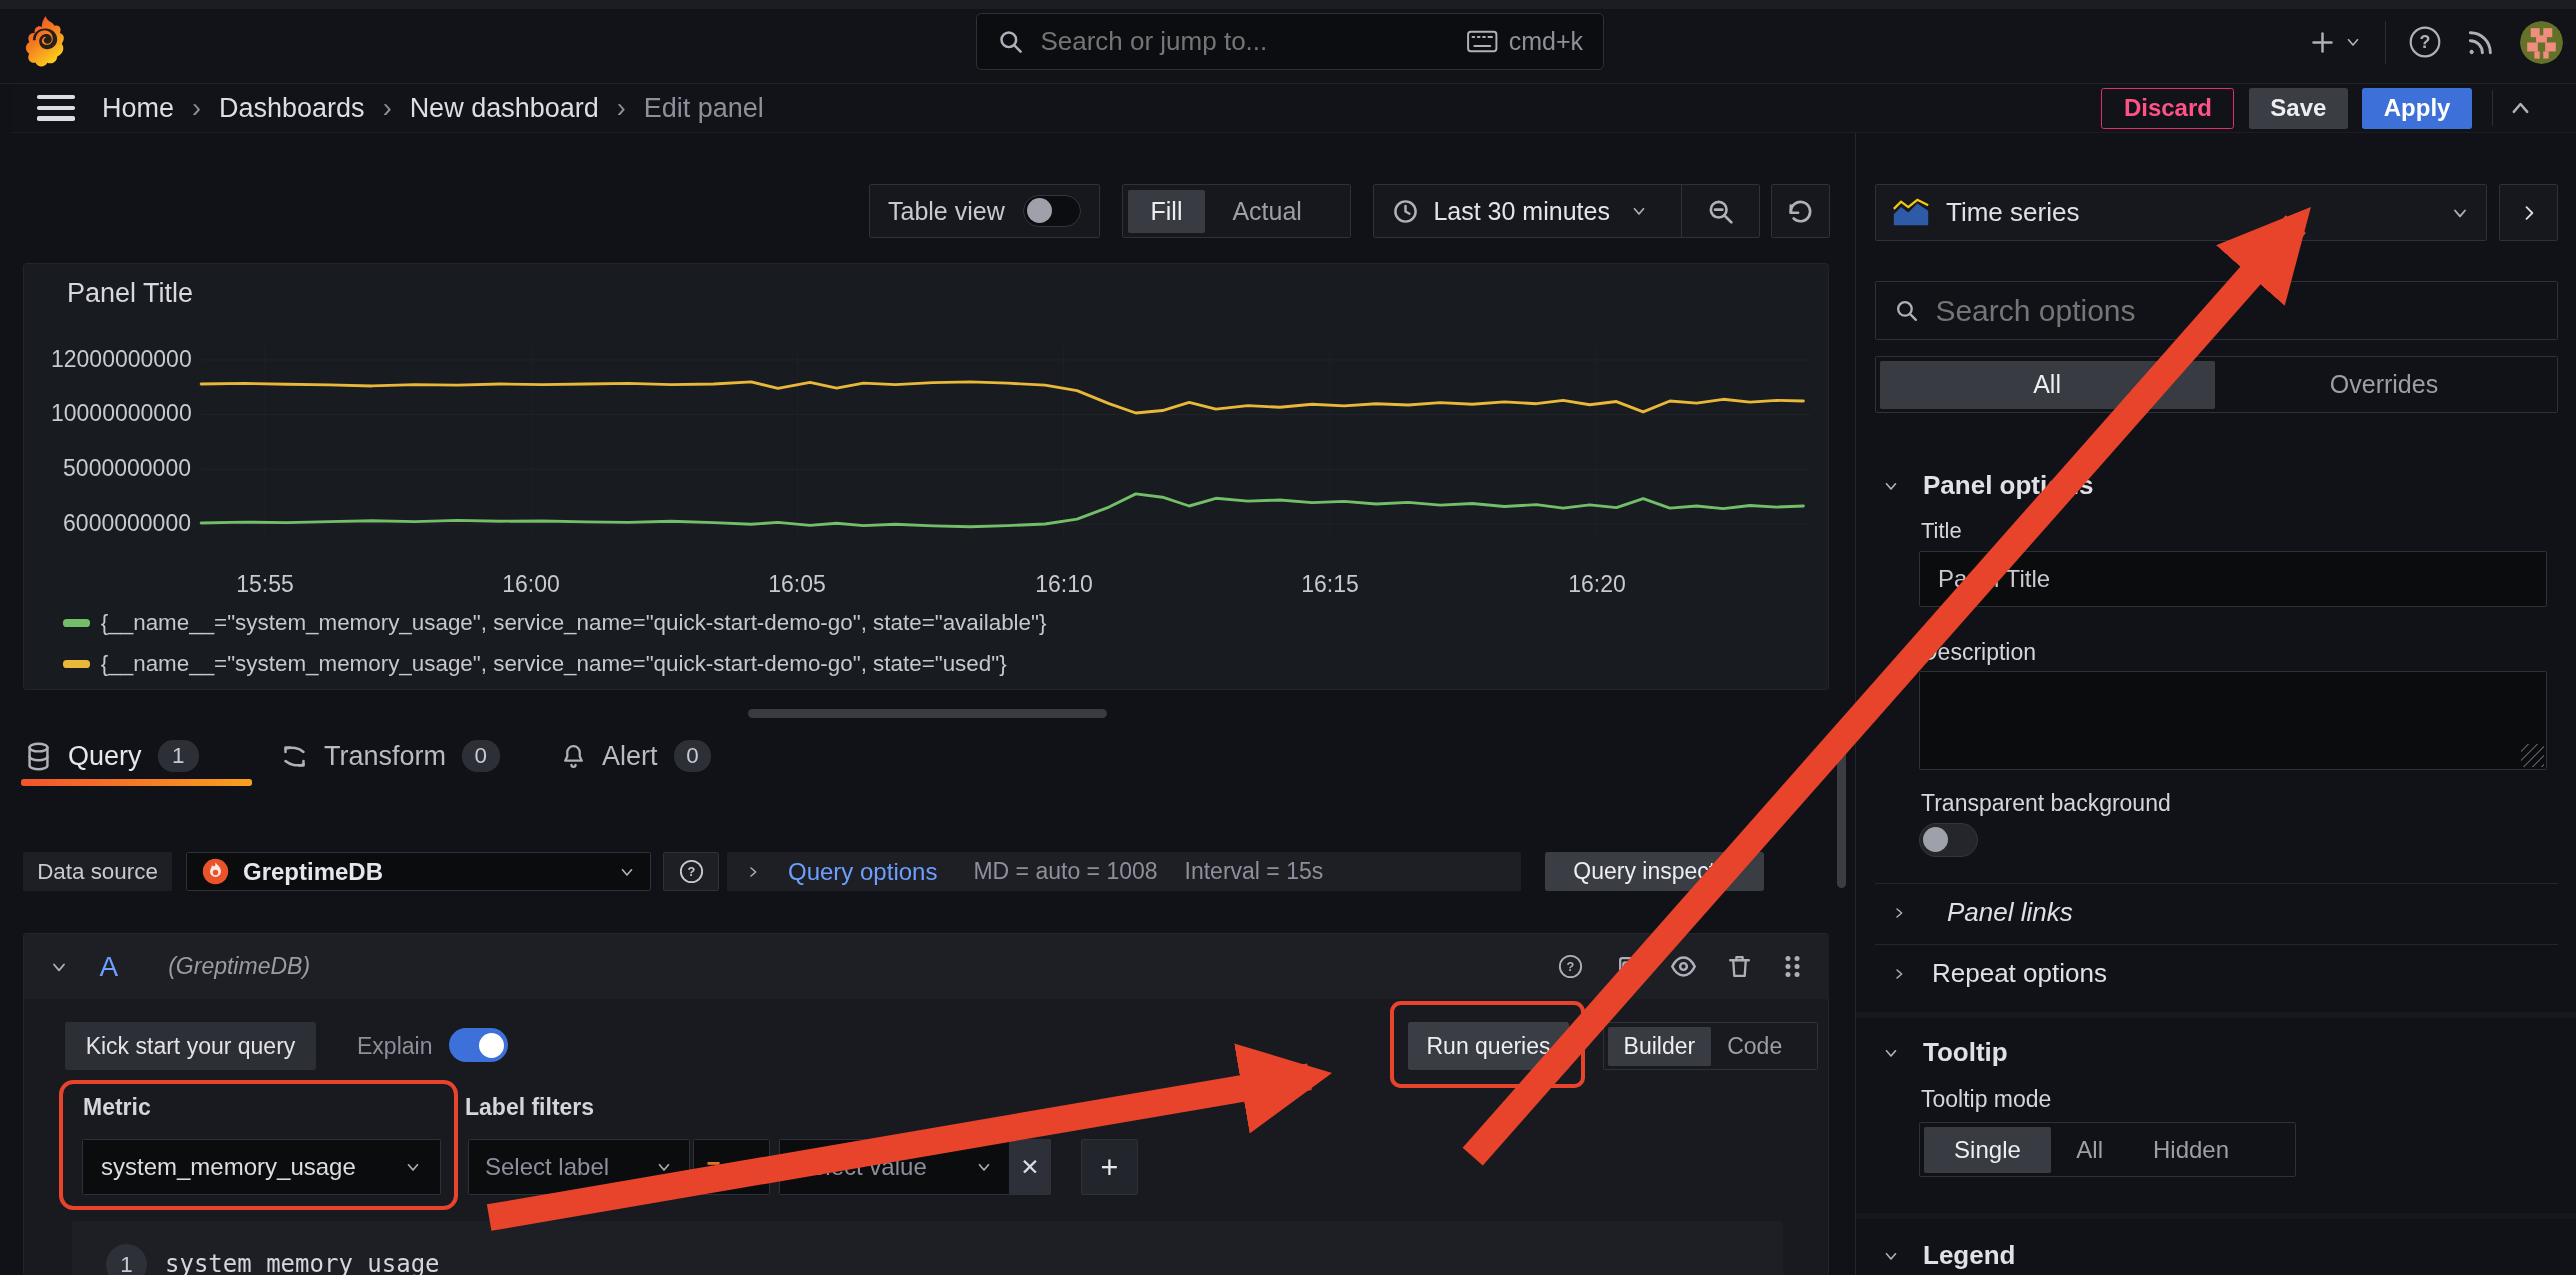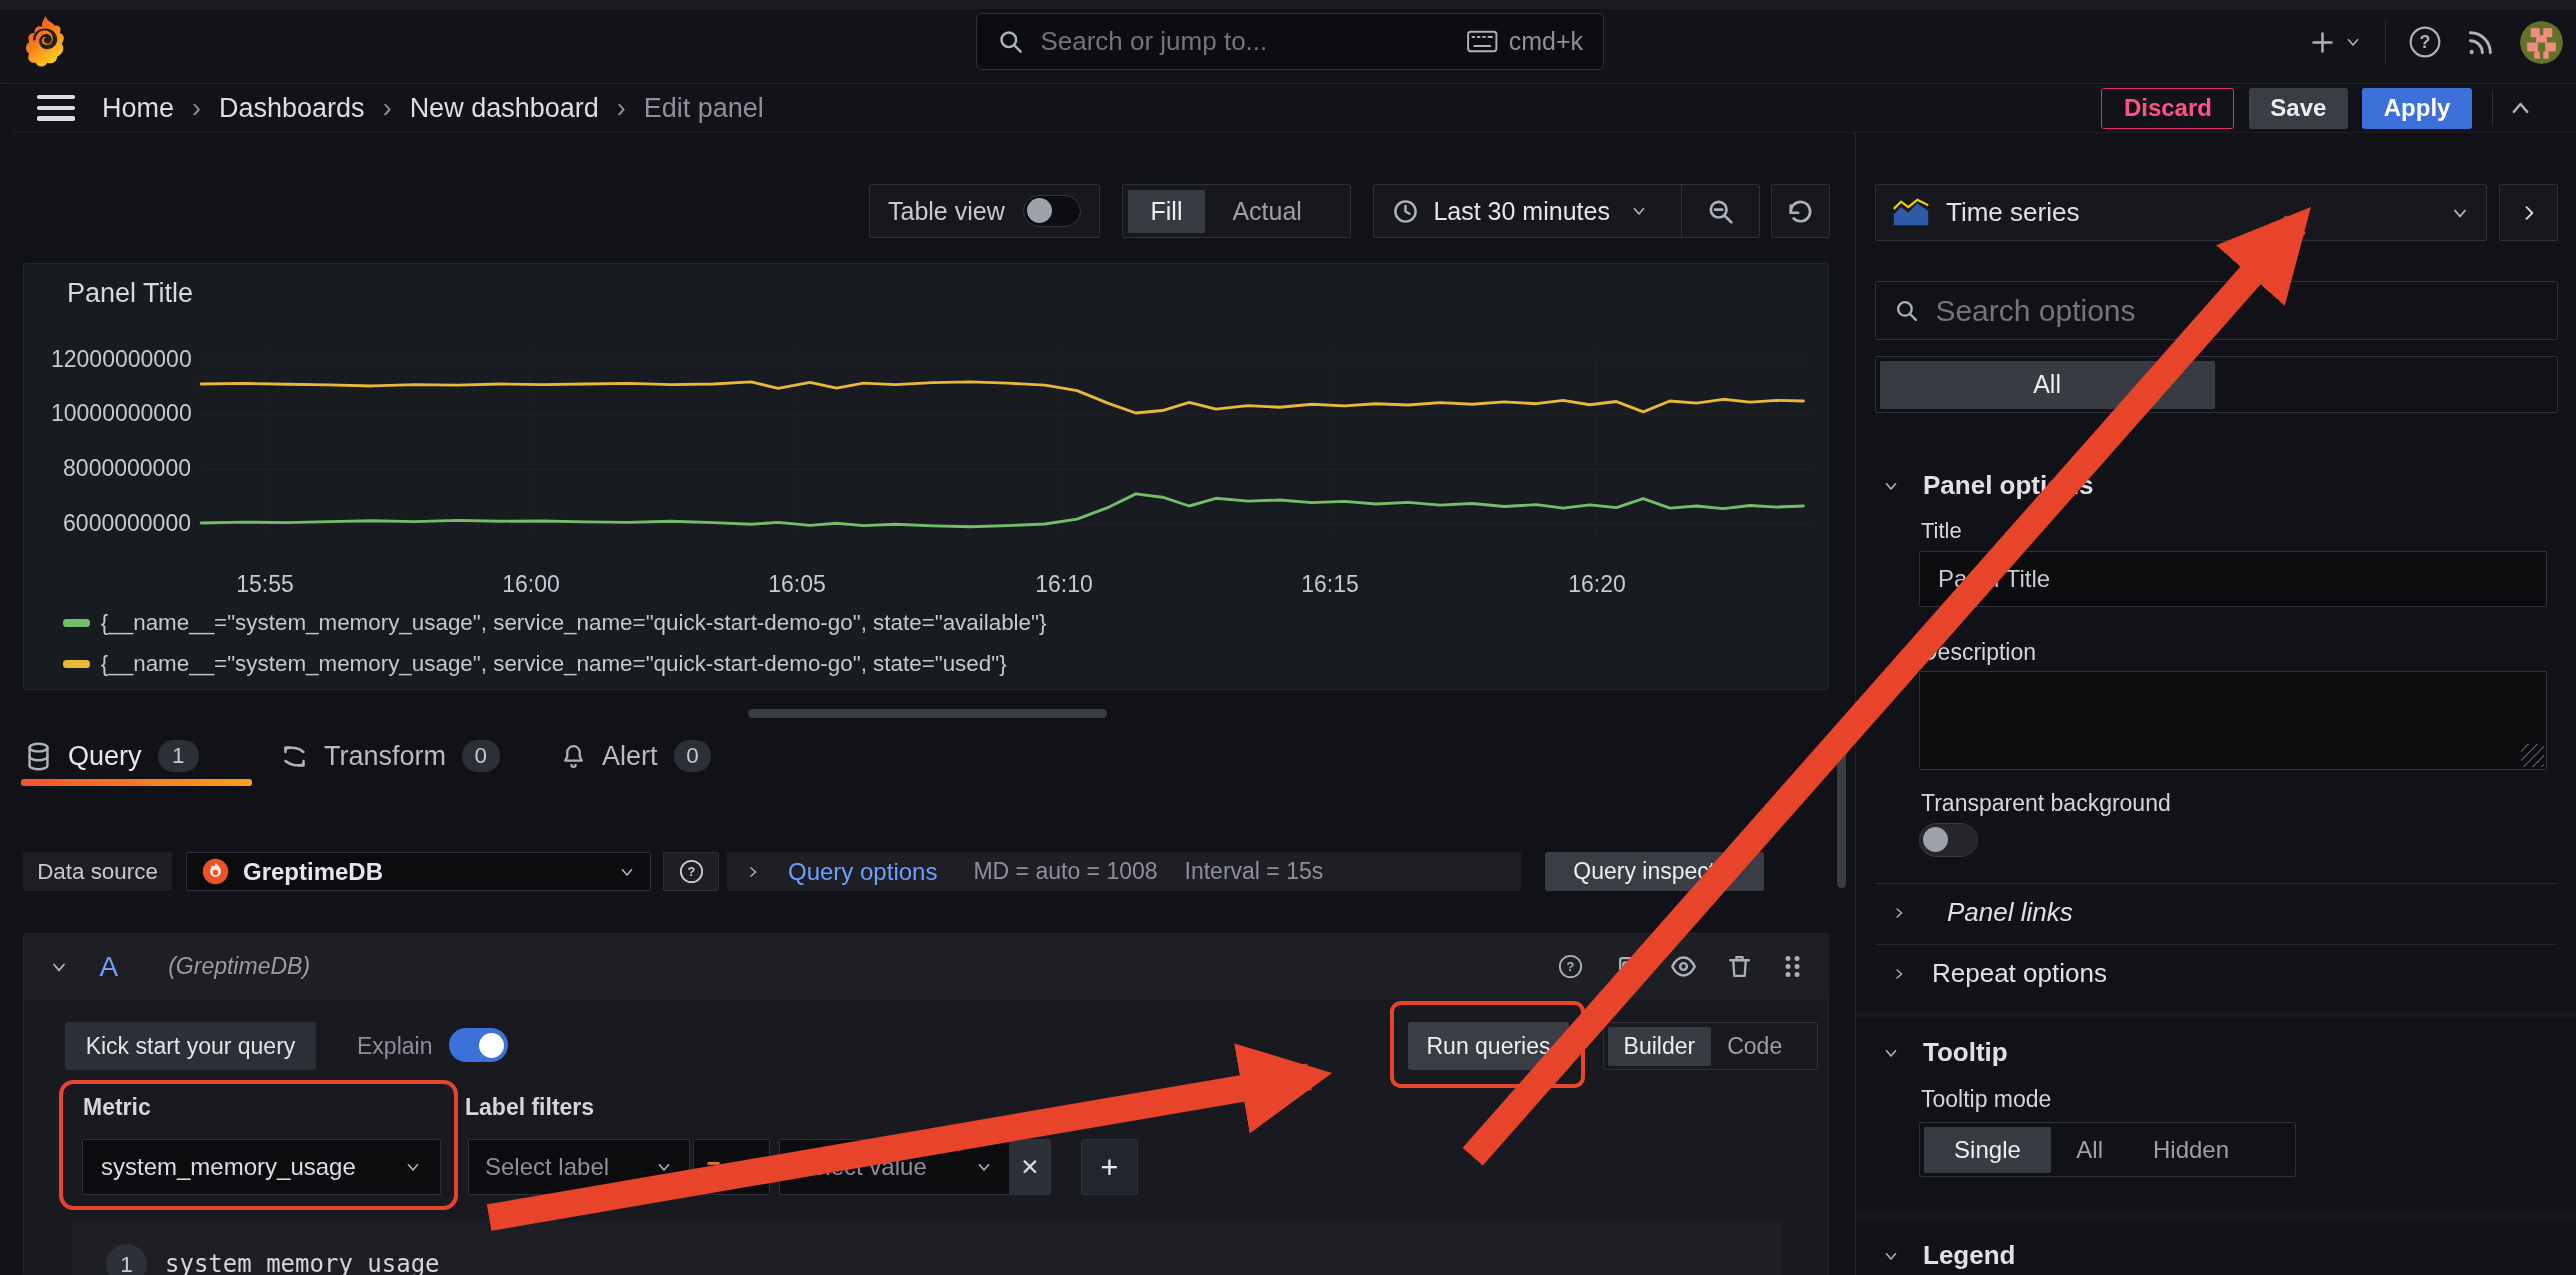--- a/index.html
+++ b/index.html
@@ -198,21 +198,21 @@
       <line x1="1159" y1="92" x2="1159" y2="305"></line>
       <line x1="1456" y1="92" x2="1456" y2="305"></line>
       <line x1="1753" y1="92" x2="1753" y2="305"></line>
     </g>
   <path d="M197.0,288.8 L244.7,287.9 L292.3,288.5 L340.0,287.3 L387.6,286.3 L435.3,287.3 L482.9,286.0 L530.6,286.9 L578.2,286.6 L625.9,287.6 L673.5,288.2 L721.2,286.9 L768.8,288.5 L810.5,290.3 L840.3,288.2 L876.1,291.5 L905.8,289.1 L935.6,291.8 L971.4,290.3 L1013.1,292.1 L1054.8,293.1 L1096.5,291.8 L1138.2,290.0 L1173.9,284.5 L1209.6,271.1 L1239.4,256.4 L1269.2,260.1 L1299.0,269.9 L1328.8,261.3 L1364.5,264.4 L1400.2,263.2 L1436.0,266.2 L1471.7,264.7 L1507.5,267.7 L1543.2,265.9 L1578.9,269.0 L1614.7,267.1 L1650.4,270.5 L1686.2,268.3 L1716.0,272.3 L1745.7,268.6 L1775.5,271.7 L1805.3,261.6 L1835.1,272.3 L1864.9,269.9 L1894.6,272.9 L1924.4,269.3 L1954.2,271.1 L1984.0,269.9" fill="none" stroke="#73bf69" stroke-width="3.2" stroke-linejoin="round" stroke-linecap="round"></path>
       <path d="M197.0,133.8 L244.7,133.2 L292.3,134.1 L340.0,134.8 L387.6,136.0 L435.3,134.5 L482.9,135.1 L530.6,133.8 L578.2,134.5 L625.9,133.8 L673.5,133.2 L721.2,134.5 L768.8,133.8 L810.5,131.4 L840.3,138.7 L876.1,132.0 L905.8,138.4 L935.6,132.9 L971.4,134.5 L1013.1,132.3 L1054.8,131.4 L1096.5,132.9 L1138.2,135.1 L1173.9,141.2 L1209.6,155.8 L1239.4,166.2 L1269.2,163.4 L1299.0,154.3 L1328.8,161.9 L1364.5,157.9 L1400.2,159.8 L1436.0,156.4 L1471.7,158.2 L1507.5,155.8 L1543.2,157.3 L1578.9,154.6 L1614.7,156.4 L1650.4,153.7 L1686.2,155.8 L1716.0,152.1 L1745.7,157.0 L1775.5,153.4 L1805.3,165.0 L1835.1,152.8 L1864.9,155.2 L1894.6,150.9 L1924.4,154.0 L1954.2,152.1 L1984.0,152.8" fill="none" stroke="#eab839" stroke-width="3.2" stroke-linejoin="round" stroke-linecap="round"></path>
     </svg>
 
   <div class="abs" style="left:27px;top:82px;width:140px;text-align:right;font-size:23px;color:#c8c9d2;">12000000000</div>
   <div class="abs" style="left:27px;top:136px;width:140px;text-align:right;font-size:23px;color:#c8c9d2;">10000000000</div>
-  <div class="abs" style="left:27px;top:191px;width:140px;text-align:right;font-size:23px;color:#c8c9d2;">8000000000</div>
+  <div class="abs" style="left:27px;top:191px;width:140px;text-align:right;font-size:23px;color:#c8c9d2;">5000000000</div>
   <div class="abs" style="left:27px;top:246px;width:140px;text-align:right;font-size:23px;color:#c8c9d2;">6000000000</div>
 
   <div class="abs" style="left:187px;top:307px;width:108px;text-align:center;font-size:23px;color:#c8c9d2;">15:55</div>
   <div class="abs" style="left:453px;top:307px;width:108px;text-align:center;font-size:23px;color:#c8c9d2;">16:00</div>
   <div class="abs" style="left:719px;top:307px;width:108px;text-align:center;font-size:23px;color:#c8c9d2;">16:05</div>
   <div class="abs" style="left:986px;top:307px;width:108px;text-align:center;font-size:23px;color:#c8c9d2;">16:10</div>
   <div class="abs" style="left:1252px;top:307px;width:108px;text-align:center;font-size:23px;color:#c8c9d2;">16:15</div>
   <div class="abs" style="left:1519px;top:307px;width:108px;text-align:center;font-size:23px;color:#c8c9d2;">16:20</div>
 
   <div class="abs flex" style="left:39px;top:346px;gap:10.8px;">
@@ -416,20 +416,23 @@
   <svg class="ico" width="25" height="25" viewBox="0 0 24 24">
       <circle cx="10.5" cy="10.5" r="6.5"></circle>
       <line x1="15.5" y1="15.5" x2="21" y2="21"></line>
     </svg>
   <input style="flex: 1 1 0%; background: transparent; border: none; color: rgb(201, 202, 209); font-size: 30px; font-family: inherit;" placeholder="Search options">
 </div>
 
 <div class="abs flex bd" style="left:1875px;top:356px;width:683px;height:57px;box-sizing:border-box;padding:3.6px;">
   <div class="seg-on flex" style="width:335px;height:48px;justify-content:center;font-size:25px;font-weight:500;">
       <span>All</span>
+    </div>
+  <div class="flex" style="flex:1;height:48px;justify-content:center;font-size:25px;color:#9d9ea8;">
+      <span>Overrides</span>
     </div>
 </div>
 
 <div class="abs flex" style="left:1882px;top:470px;gap:23px;">
   <svg class="ico" width="18" height="18" viewBox="0 0 24 24">
       <polyline points="6,9 12,16 18,9"></polyline>
     </svg>
   <span style="font-size:26px;font-weight:600;color:#e0e1e7;">Panel options</span>
 </div>
 

